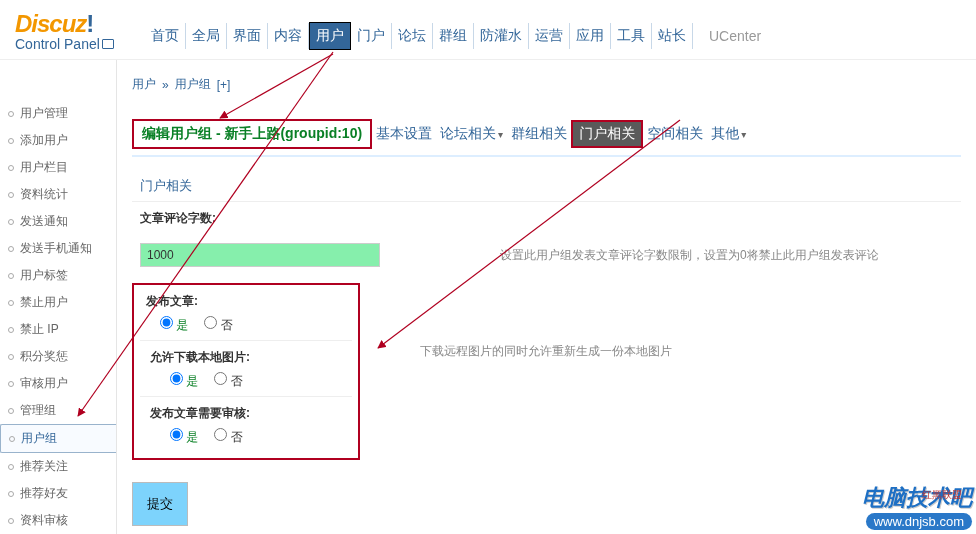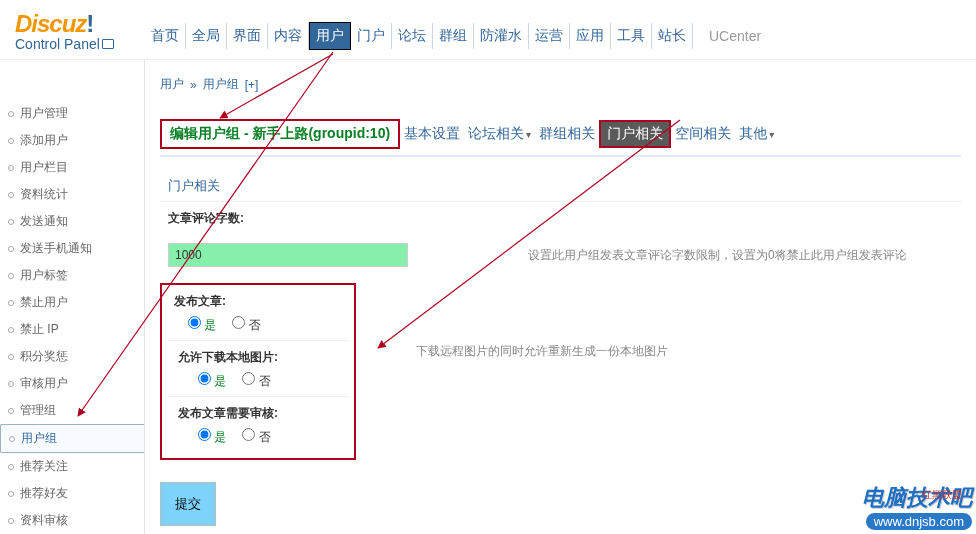--- a/index.html
+++ b/index.html
@@ -64,21 +64,21 @@
       background: #336699;
       color: #fff;
       border: 1px solid #000;
     }
     .nav-item.ucenter { color: #999; border-right: none; margin-left: 10px; }
     .container {
       display: flex;
       height: calc(100% - 60px);
     }
     .sidebar {
-      width: 145px;
+      width: 117px;
       padding-top: 40px;
       border-right: 1px solid #e5e5e5;
     }
     .side-item {
       display: flex;
       align-items: center;
       padding: 5px 0 5px 8px;
       color: #666;
       cursor: pointer;
       font-size: 12px;
@@ -164,21 +164,21 @@
     }
     .radio-group {
       display: flex; align-items: center; gap: 16px;
       padding: 6px 0 6px 20px;
     }
     .radio-yes { color: #0a8026; }
     .option-block {
       border: 2px solid #b00020;
       margin: 8px 0 0 0;
       padding: 8px 6px 6px 6px;
-      width: 196px;
+      width: 228px;
     }
     .sub-block { border-top: 1px solid #eee; padding: 8px 0 0 10px; }
     .submit-btn {
       margin-top: 22px;
       border: 1px solid #bbb;
       background: #7dd3fc;
       padding: 12px 14px;
       cursor: pointer;
       font-size: 13px;
     }

